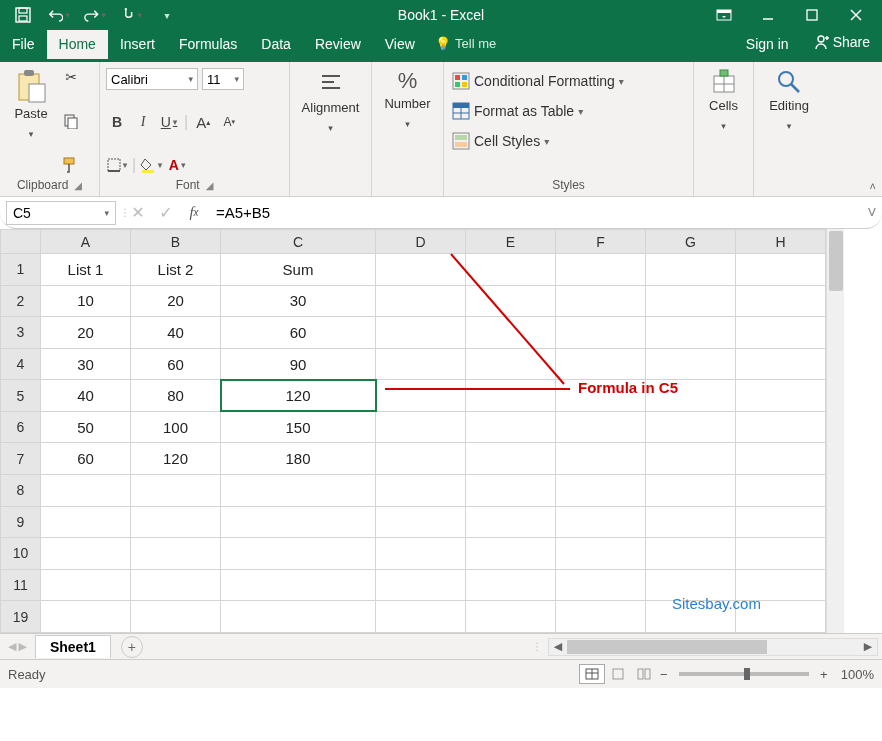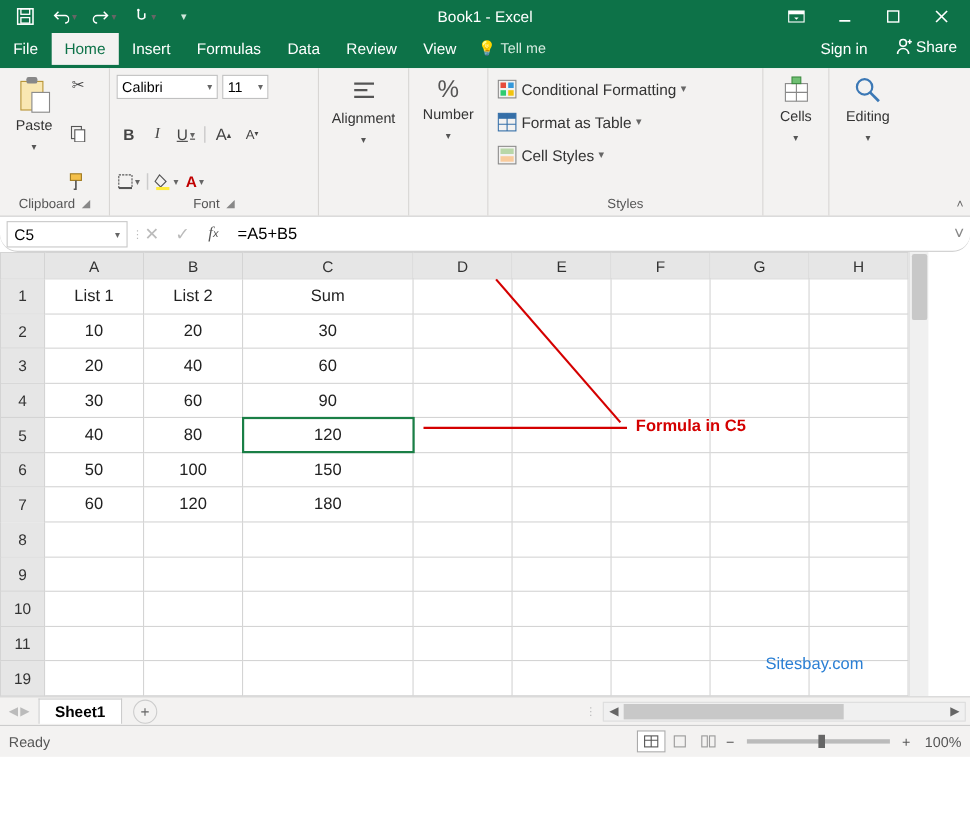--- a/index.html
+++ b/index.html
@@ -529,21 +529,21 @@
   </table>
   <div class="vscroll">
       <div class="thumb"></div>
     </div>
 
   <svg style="position:absolute; left:0; top:0; pointer-events:none; z-index:4;" width="880" height="405">
     <line x1="451" y1="25" x2="564" y2="155" stroke="#d40000" stroke-width="2"></line>
     <line x1="385" y1="160" x2="570" y2="160" stroke="#d40000" stroke-width="2"></line>
   </svg>
   <div class="annotation" style="left:578px; top:150px;">Formula in C5</div>
-  <div class="watermark" style="left:696px; top:366px;">Sitesbay.com</div>
+  <div class="watermark" style="left:672px; top:366px;">Sitesbay.com</div>
 </div>
 
 <div class="sheettabs">
   <div class="nav">
     <span class="nb">◀</span>
     <span class="nb">▶</span>
   </div>
   <div class="stab">Sheet1</div>
   <div class="addsheet">+</div>
   <div class="hsplit"></div>

